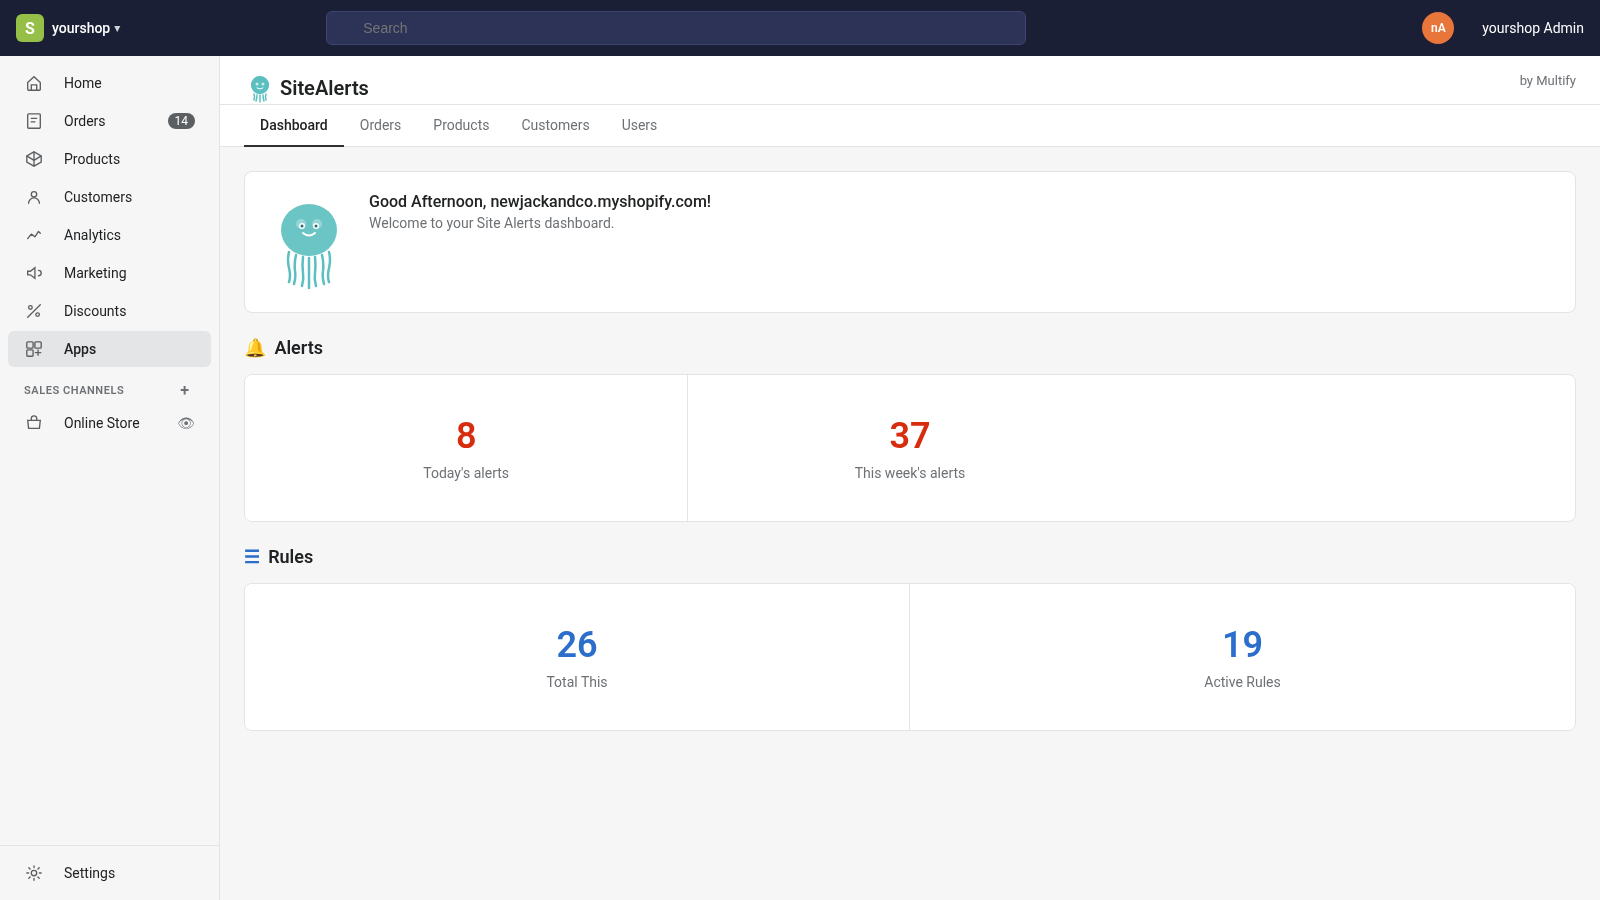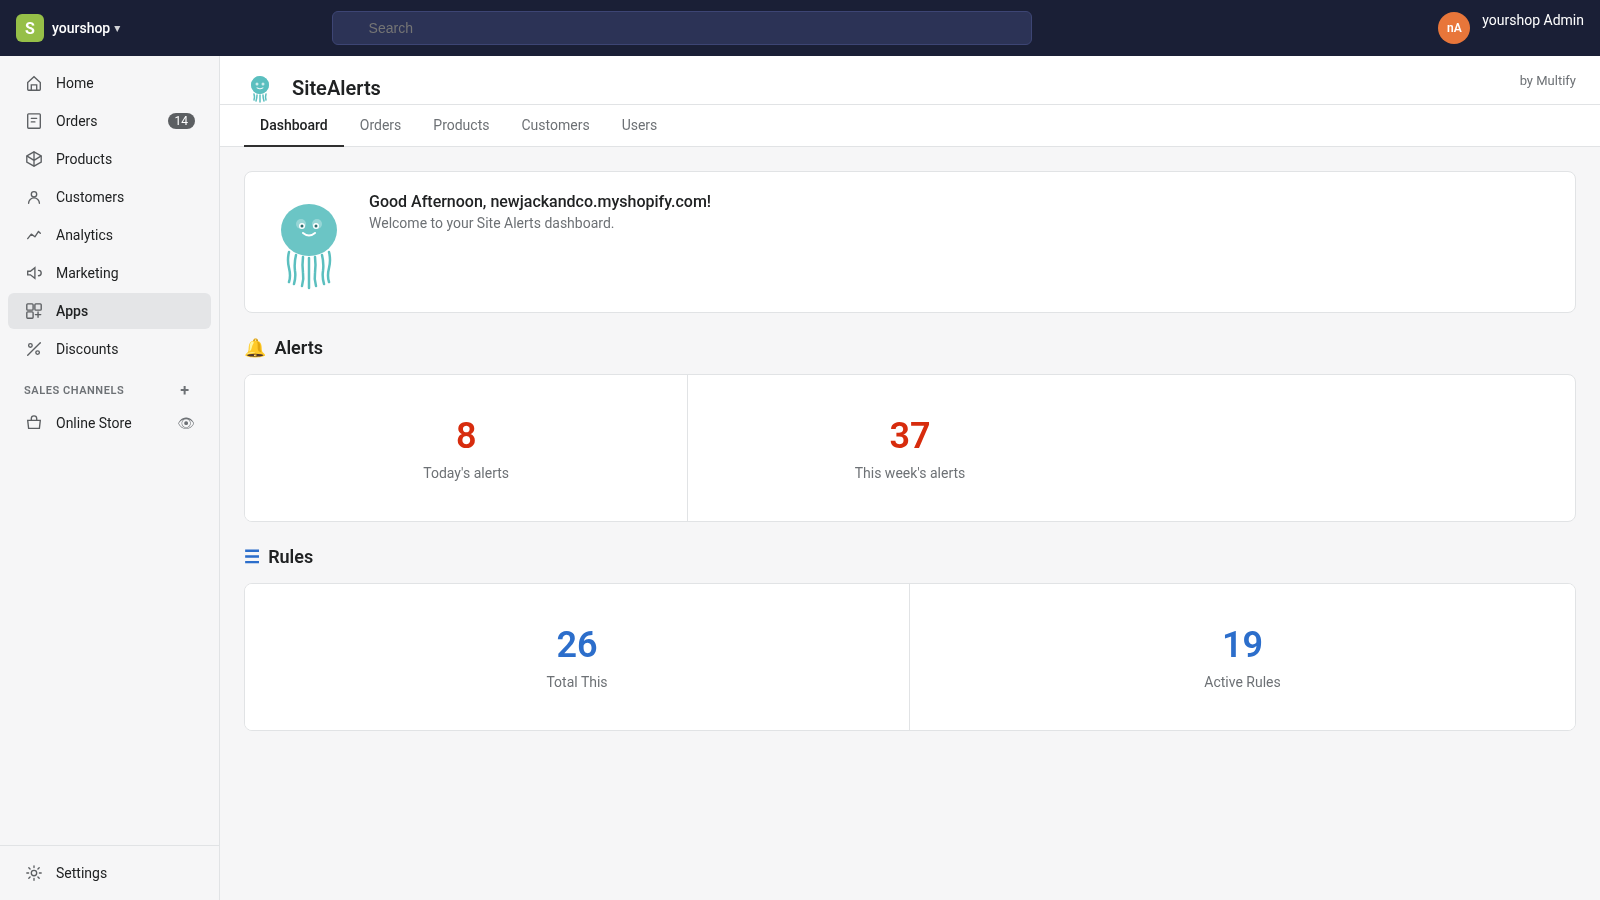--- a/index.html
+++ b/index.html
@@ -65,22 +65,22 @@
     .search-icon-top {
       position: absolute;
       left: 10px;
       top: 50%;
       transform: translateY(-50%);
       color: #aab0d0;
       font-size: 14px;
     }
     .top-nav-right {
       display: flex;
-      align-items: flex-start;
-      gap: 12px;
+      align-items: center;
+      gap: 28px;
       margin-left: auto;
     }
     .avatar {
       width: 32px;
       height: 32px;
       background: #e8763a;
       border-radius: 50%;
       display: flex;
       align-items: center;
       justify-content: center;
@@ -104,21 +104,21 @@
       border-right: 1px solid #e1e3e5;
       display: flex;
       flex-direction: column;
       padding: 8px 0;
       flex-shrink: 0;
       overflow-y: auto;
     }
     .sidebar-item {
       display: flex;
       align-items: center;
-      gap: 12px;
+      gap: 20px;
       padding: 8px 16px;
       color: #202223;
       font-size: 14px;
       cursor: pointer;
       border-radius: 6px;
       margin: 1px 8px;
       position: relative;
     }
     .sidebar-item.active { background: #e4e5e7; font-weight: 500; }
     .sidebar-item .icon {
@@ -178,21 +178,21 @@
     .app-header {
       display: flex;
       align-items: center;
       justify-content: space-between;
       padding: 16px 24px 0;
       border-bottom: 1px solid #e1e3e5;
     }
     .app-title-row {
       display: flex;
       align-items: center;
-      gap: 16px;
+      gap: 4px;
     }
     .app-logo {
       width: 32px;
       height: 32px;
     }
     .app-title {
       font-size: 20px;
       font-weight: 600;
       color: #202223;
     }
@@ -391,40 +391,40 @@
     </div>
     <div class="sidebar-item">
       <span class="icon">
         <svg width="18" height="18" viewBox="0 0 20 20" fill="none">
             <path d="M3 8v4h3l5 4V4L6 8H3z" stroke="#5c5f62" stroke-width="1.5" fill="none"></path>
             <path d="M15 7a3 3 0 010 6" stroke="#5c5f62" stroke-width="1.5" stroke-linecap="round"></path>
           </svg>
       </span>
       <span>Marketing</span>
     </div>
+    <div class="sidebar-item">
+      <span class="icon">
+        <svg width="18" height="18" viewBox="0 0 20 20" fill="none">
+            <path d="M17 3l-14 14" stroke="#5c5f62" stroke-width="1.5" stroke-linecap="round"></path>
+            <circle cx="6" cy="6" r="2" stroke="#5c5f62" stroke-width="1.5"></circle>
+            <circle cx="14" cy="14" r="2" stroke="#5c5f62" stroke-width="1.5"></circle>
+          </svg>
+      </span>
+      <span>Discounts</span>
+    </div>
     <div class="sidebar-item active">
       <span class="icon">
         <svg width="18" height="18" viewBox="0 0 20 20" fill="none">
             <rect x="2" y="2" width="7" height="7" rx="1" stroke="#5c5f62" stroke-width="1.5"></rect>
             <rect x="11" y="2" width="7" height="7" rx="1" stroke="#5c5f62" stroke-width="1.5"></rect>
             <rect x="2" y="11" width="7" height="7" rx="1" stroke="#5c5f62" stroke-width="1.5"></rect>
             <path d="M14.5 11v6M11.5 14h6" stroke="#5c5f62" stroke-width="1.5" stroke-linecap="round"></path>
           </svg>
       </span>
       <span>Apps</span>
-    </div>
-    <div class="sidebar-item">
-      <span class="icon">
-        <svg width="18" height="18" viewBox="0 0 20 20" fill="none">
-            <path d="M17 3l-14 14" stroke="#5c5f62" stroke-width="1.5" stroke-linecap="round"></path>
-            <circle cx="6" cy="6" r="2" stroke="#5c5f62" stroke-width="1.5"></circle>
-            <circle cx="14" cy="14" r="2" stroke="#5c5f62" stroke-width="1.5"></circle>
-          </svg>
-      </span>
-      <span>Discounts</span>
     </div>
 
     <div class="sidebar-section-header">
       <span>SALES CHANNELS</span>
       <span class="sidebar-add-btn">+</span>
     </div>
     <div class="sidebar-item">
       <span class="icon">
         <svg width="18" height="18" viewBox="0 0 20 20" fill="none">
             <path d="M3 7h14l-1 9H4L3 7z" stroke="#5c5f62" stroke-width="1.5" fill="none"></path>

